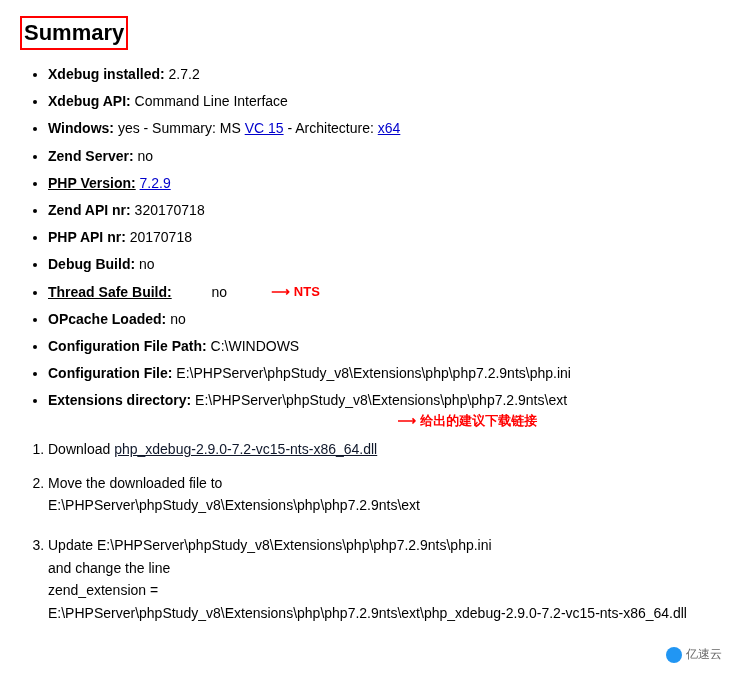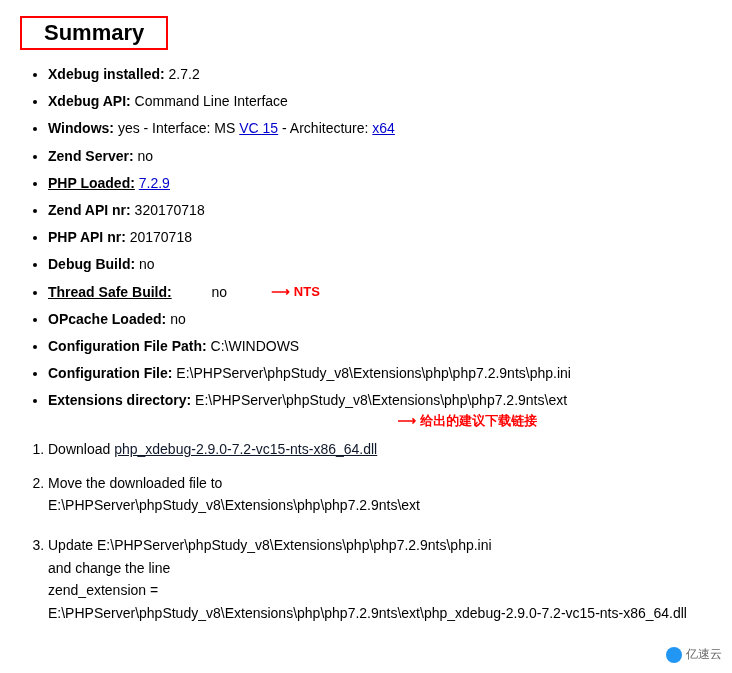--- a/index.html
+++ b/index.html
@@ -11,21 +11,21 @@
       padding: 16px 20px;
       width: 732px;
       min-height: 673px;
       position: relative;
     }
     .section-title {
       font-size: 22px;
       font-weight: bold;
       border: 2px solid red;
       display: inline-block;
-      padding: 2px 22px;
+      padding: 2px 2px;
       margin-bottom: 12px;
     }
     ul.summary-list {
       list-style: disc;
       padding-left: 28px;
       line-height: 1.8;
     }
     ul.summary-list li {
       margin-bottom: 2px;
     }
@@ -116,28 +116,28 @@
     <li>
       <span class="bold">Xdebug installed:</span>
       <span> 2.7.2</span>
     </li>
     <li>
       <span class="bold">Xdebug API:</span>
       <span> Command Line Interface</span>
     </li>
     <li>
       <span class="bold">Windows:</span>
-      <span> yes - Interface: MS </span><span class="link-style">VC 15</span><span> - Architecture: </span><span class="link-style">x64</span>
+      <span> yes - Summary: MS </span><span class="link-style">VC 15</span><span> - Architecture: </span><span class="link-style">x64</span>
     </li>
     <li>
       <span class="bold">Zend Server:</span>
       <span> no</span>
     </li>
     <li>
-      <span class="bold underline">PHP Loaded:</span>
+      <span class="bold underline">PHP Version:</span>
       <span class="link-style"> 7.2.9</span>
     </li>
     <li>
       <span class="bold">Zend API nr:</span>
       <span> 320170718</span>
     </li>
     <li>
       <span class="bold">PHP API nr:</span>
       <span> 20170718</span>
     </li>

